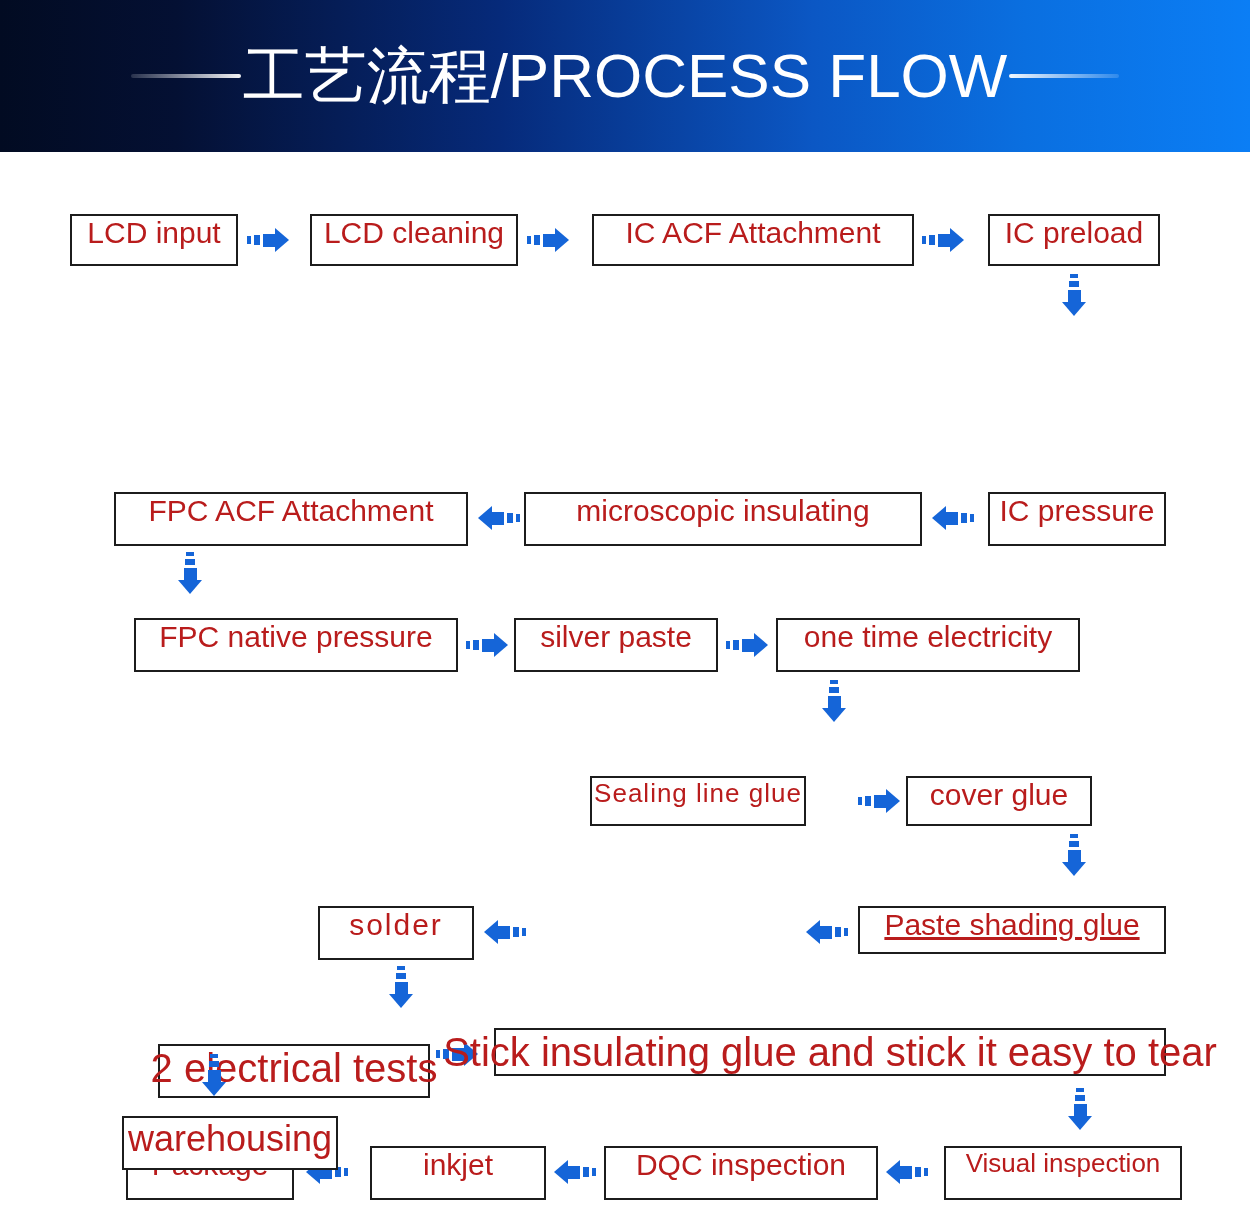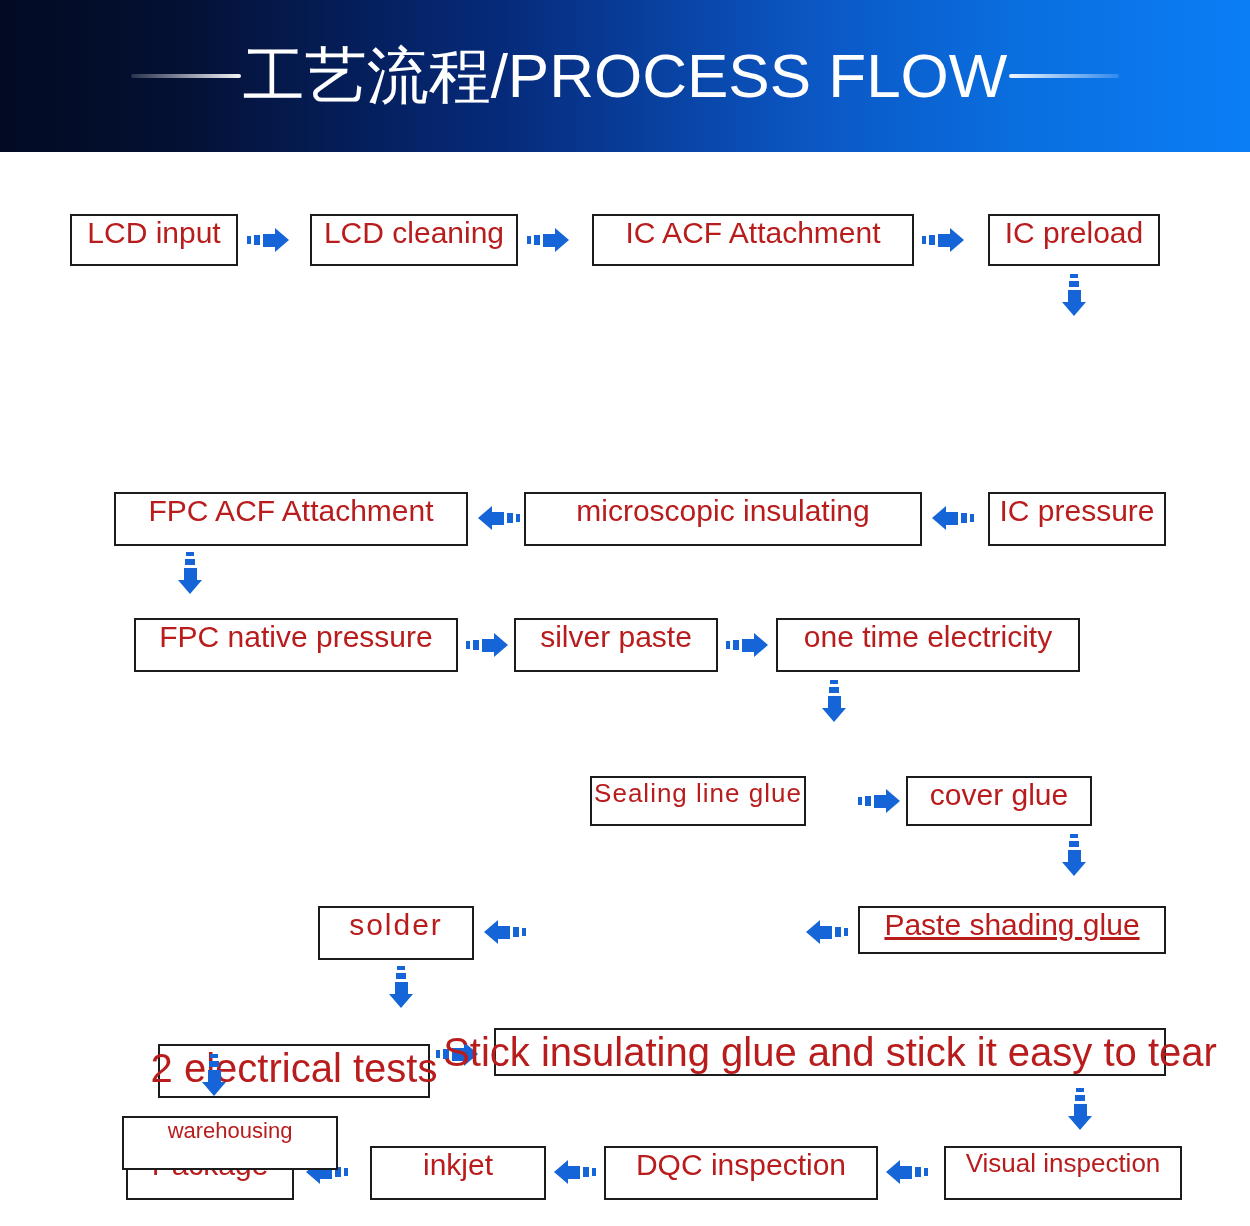--- a/index.html
+++ b/index.html
@@ -350,16 +350,16 @@
 
 <div style="position:absolute; left:0; top:1052px; width:1250px; height:174px;">
 
   <div class="arrow down" style="left:202px; top:2px;">
     <span class="seg d1"></span>
       <span class="seg d2"></span>
       <span class="seg shaft"></span>
       <span class="head"></span>
   </div>
 
-  <div class="node" style="left:122px; top:64px; width:216px; height:54px; font-size:22px;">
+  <div class="node" style="left:122px; top:64px; width:216px; height:54px; font-size:36px;">
     <span>warehousing</span>
   </div>
 </div>
 
 </body></html>

